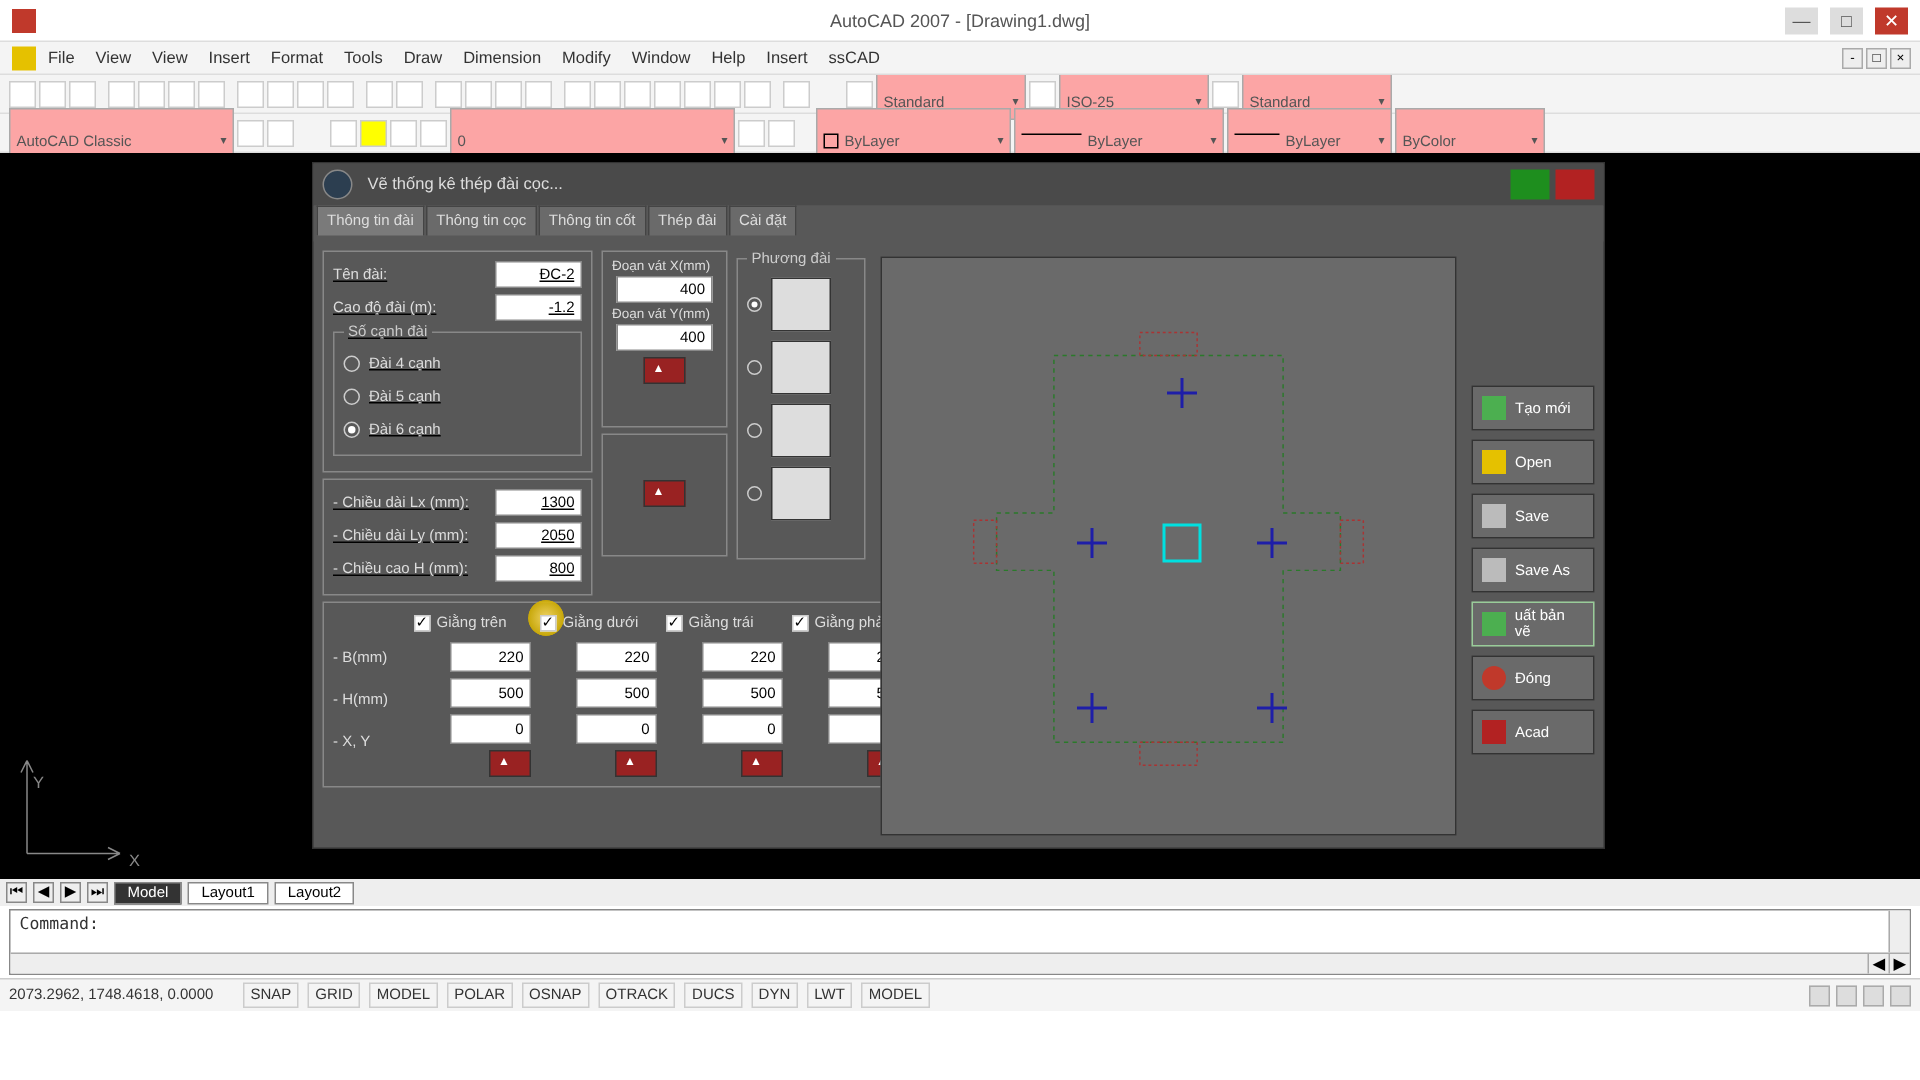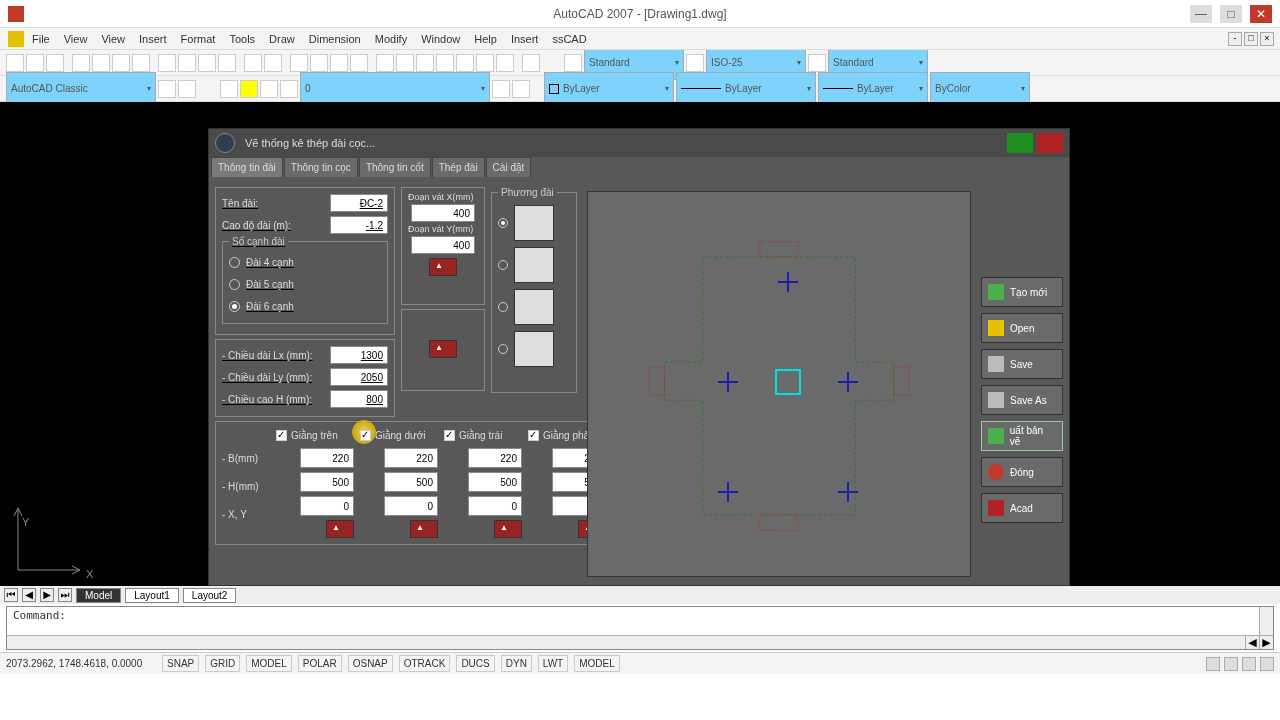--- a/index.html
+++ b/index.html
@@ -14,26 +14,26 @@
 
 .menubar { height: 22px; background: #f4f4f4; display: flex; align-items: center; padding: 0 8px; border-bottom: 1px solid #ddd; position: relative; }
 .menubar .appicon { width: 16px; height: 16px; background: #e5c100; margin-right: 8px; }
 .menubar span.menu { margin-right: 14px; color: #333; font-size: 11px; cursor: default; }
 .menubar .docbtns { position: absolute; right: 6px; display: flex; gap: 2px; }
 .menubar .docbtns span { width: 14px; height: 14px; border: 1px solid #aaa; background: #eee; font-size: 9px; text-align: center; }
 
 .toolbar1, .toolbar2 { height: 26px; background: #f4f4f4; display: flex; align-items: center; padding: 0 6px; border-bottom: 1px solid #ddd; gap: 2px; }
 .tbtn { width: 18px; height: 18px; background: #fff; border: 1px solid #ccc; display: inline-block; }
 .tsep { width: 4px; }
-.tsel { height: 18px; background: #7dd3fc; border: 1px solid #aaa; padding: 16px 4px; display: flex; align-items: center; font-size: 10px; color: #555; }
+.tsel { height: 18px; background: #fca5a5; border: 1px solid #aaa; padding: 16px 4px; display: flex; align-items: flex-start; font-size: 10px; color: #555; }
 .tsel .arrow { margin-left: auto; font-size: 8px; }
 
 .workspace { height: 484px; background: #000; position: relative; }
 
-.dialog { position: absolute; left: 208px; top: 26px; width: 862px; height: 458px; background: #585858; border: 1px solid #333; }
+.dialog { position: absolute; left: 208px; top: 6px; width: 862px; height: 458px; background: #585858; border: 1px solid #333; }
 .dlg-tb { height: 28px; background: #4a4a4a; display: flex; align-items: center; padding: 0 6px; }
 .dlg-tb .appico { width: 20px; height: 20px; border-radius: 50%; background: #2c3e50; border: 1px solid #888; margin-right: 10px; }
 .dlg-tb .dlgtitle { color: #ddd; font-size: 11px; }
 .dlg-tb .dbtns { margin-left: auto; display: flex; gap: 4px; }
 .dlg-tb .dbtn { width: 26px; height: 20px; }
 .dlg-tb .dbtn.green { background: #1e8e1e; }
 .dlg-tb .dbtn.red { background: #b22222; }
 
 .tabs { height: 24px; display: flex; align-items: flex-start; padding-left: 2px; background: #585858;}
 .tab { background: #6a6a6a; color: #ddd; font-size: 10px; padding: 4px 6px; border: 1px solid #444; border-bottom: none; margin-right: 1px;}

